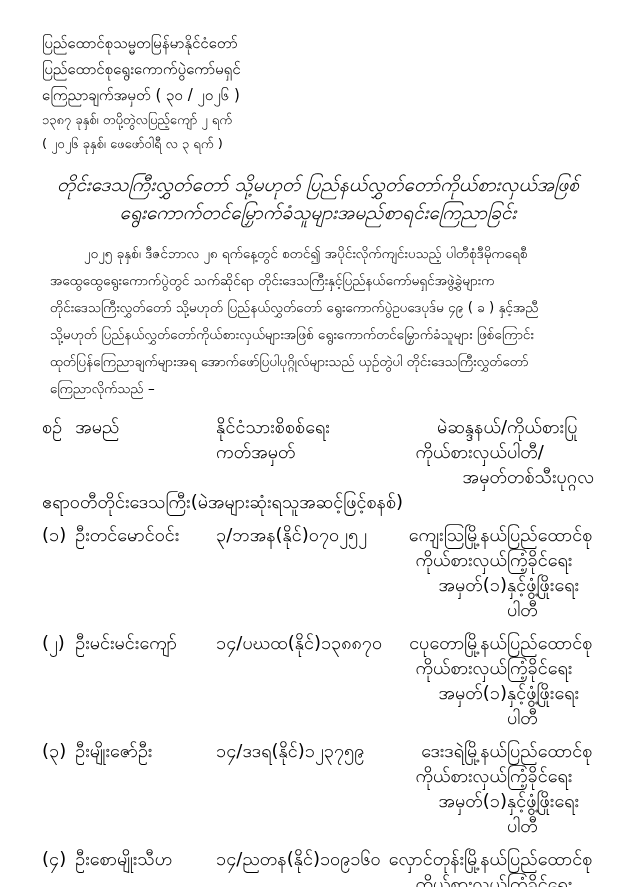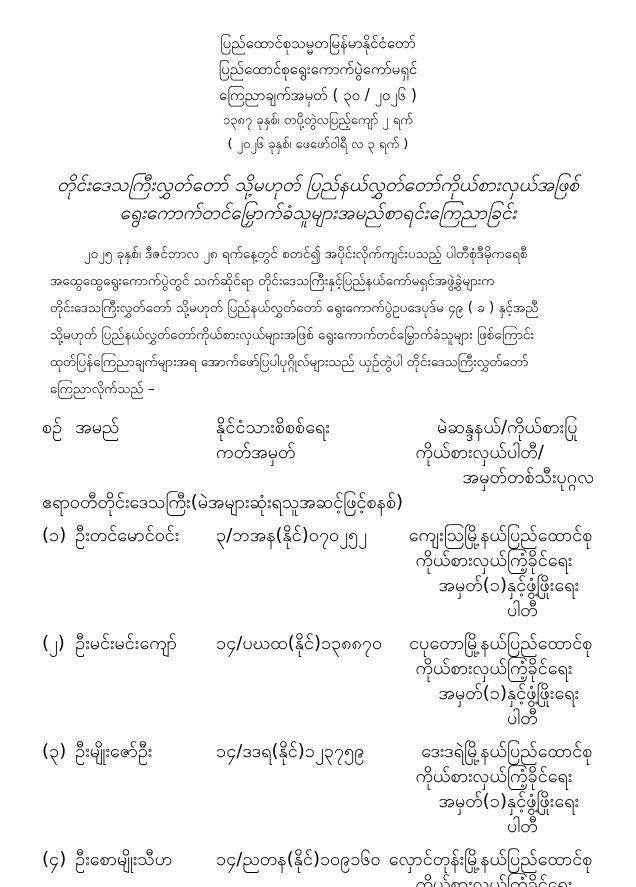--- a/index.html
+++ b/index.html
@@ -17,27 +17,26 @@
   .page {
     position: relative;
     width: 636px;
     height: 887px;
     box-sizing: border-box;
     padding: 30px 42px 10px 42px;
   }
   .hdr-line {
     font-size: 15px;
     line-height: 26px;
-    text-align: center;
+    text-align: left;
     white-space: nowrap;
   }
   .hdr-sub {
     font-size: 13px;
     line-height: 24px;
-    text-align: center;
     white-space: nowrap;
   }
   .title-block {
     margin-top: 14px;
   }
   .title-line {
     font-size: 19px;
     line-height: 28px;
     text-align: center;
     white-space: nowrap;

